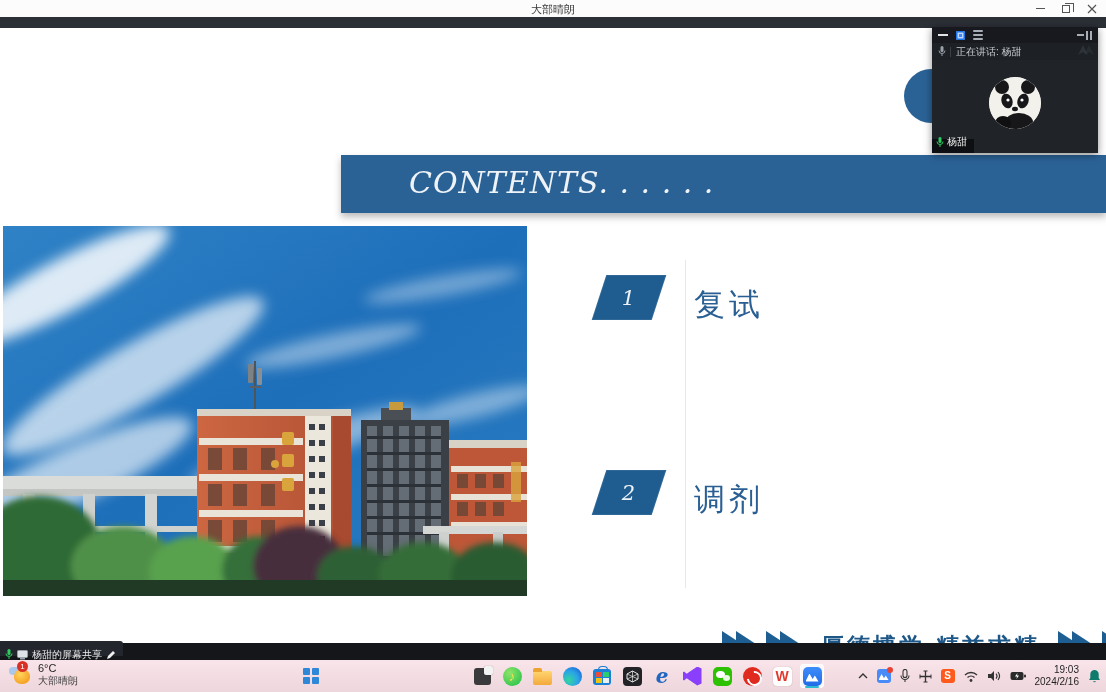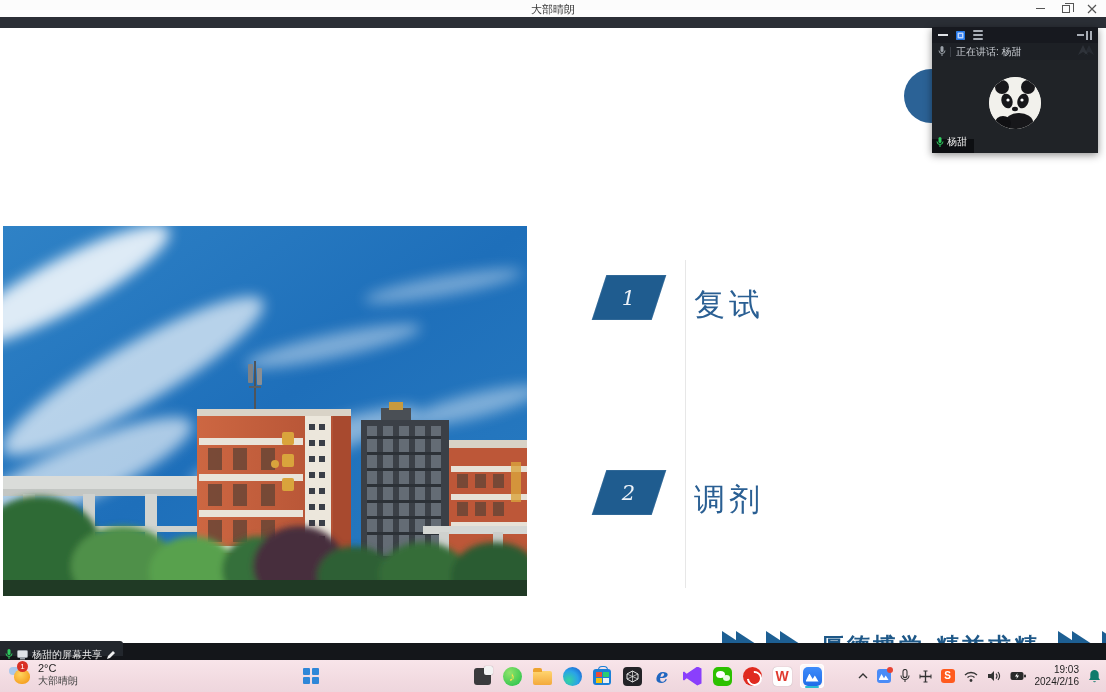--- a/index.html
+++ b/index.html
@@ -141,20 +141,23 @@
           </svg>
       </span>
     </div>
   </div>
 
   <div class="strip-top"></div>
 
   <div class="slide">
     <div class="deco-circle"></div>
 
+    <div class="banner">
+      <span class="banner-text">CONTENTS. . . . . .</span>
+    </div>
 
     <div class="photo">
       <svg width="524" height="370" viewBox="0 0 524 370">
         <defs>
           <linearGradient id="sky" x1="0" y1="0" x2="1" y2="1">
             <stop offset="0" stop-color="#2f82c6"></stop>
               <stop offset=".5" stop-color="#1e6fba"></stop>
               <stop offset="1" stop-color="#2a7dc2"></stop>
           </linearGradient>
           <filter id="blur">
@@ -410,21 +413,21 @@
 
   <div class="taskbar">
 
     <div class="weather">
       <span class="weather-icon">
         <span class="w-cloud"></span>
           <span class="w-sun"></span>
         <span class="w-badge">1</span>
       </span>
       <span class="weather-texts">
-        <span class="w-temp">2°C</span>
+        <span class="w-temp">6°C</span>
         <span class="w-desc">大部晴朗</span>
       </span>
     </div>
 
     <div class="start-btn">
         <i></i>
         <i></i>
         <i></i>
         <i></i>
       </div>

